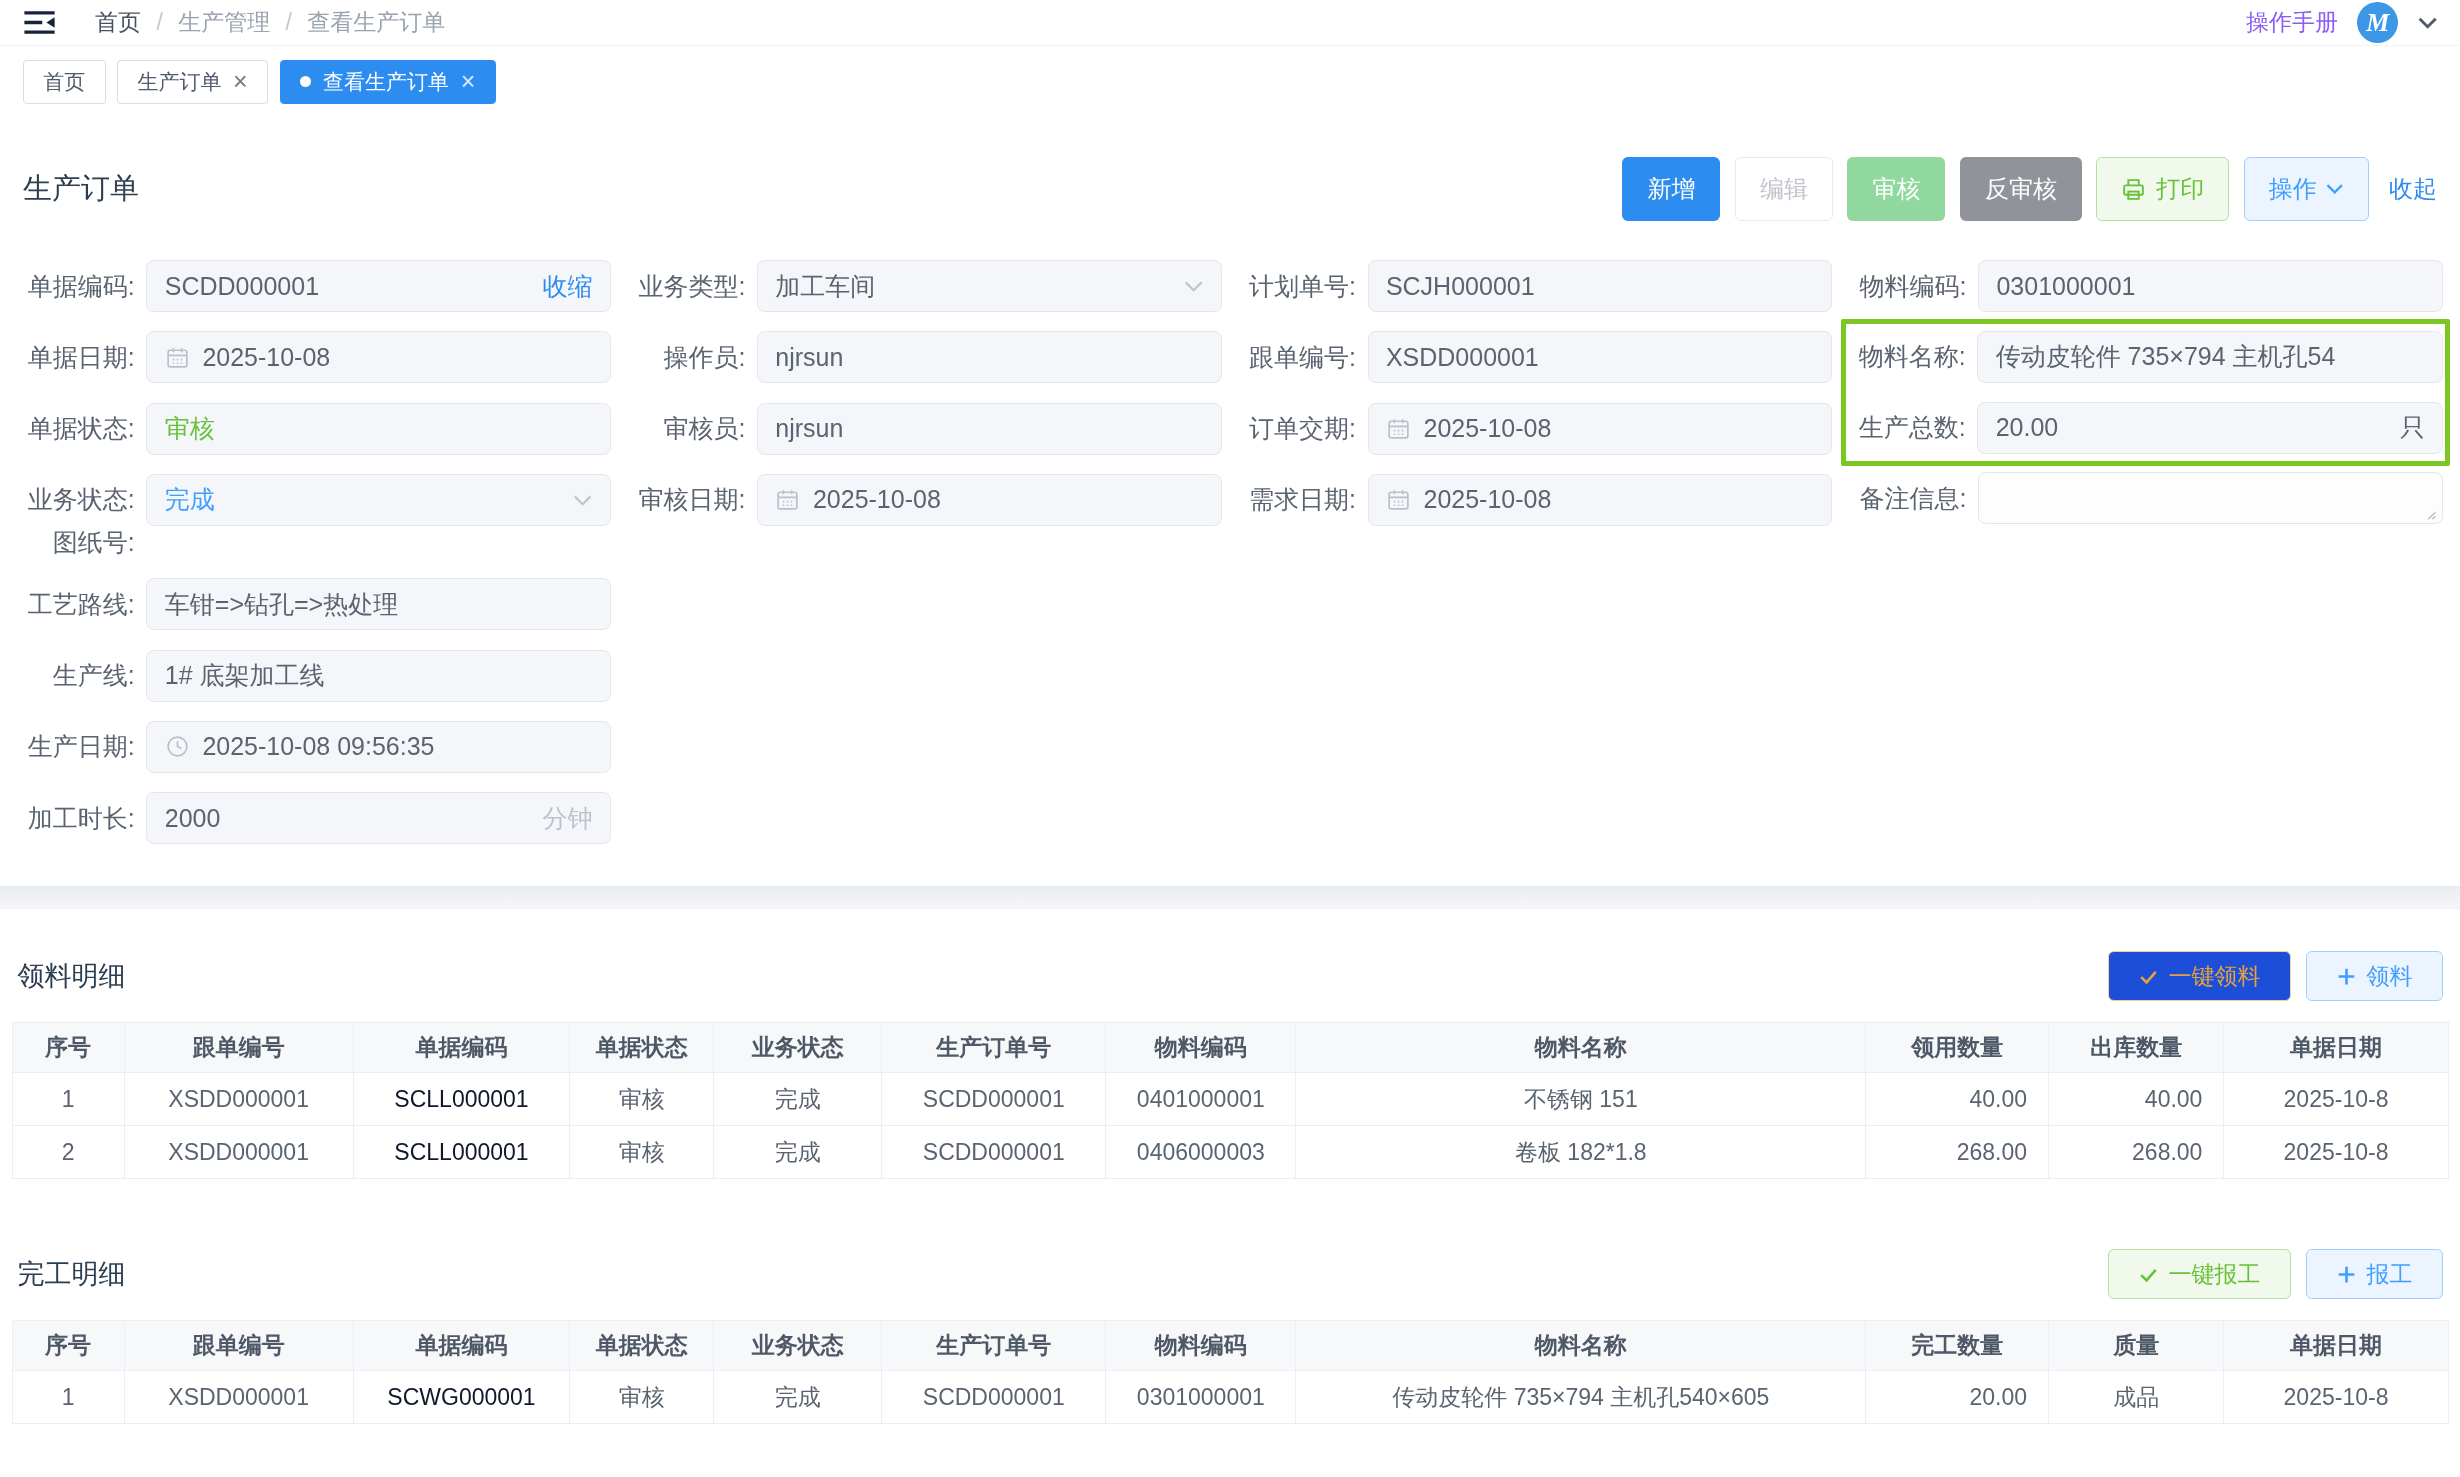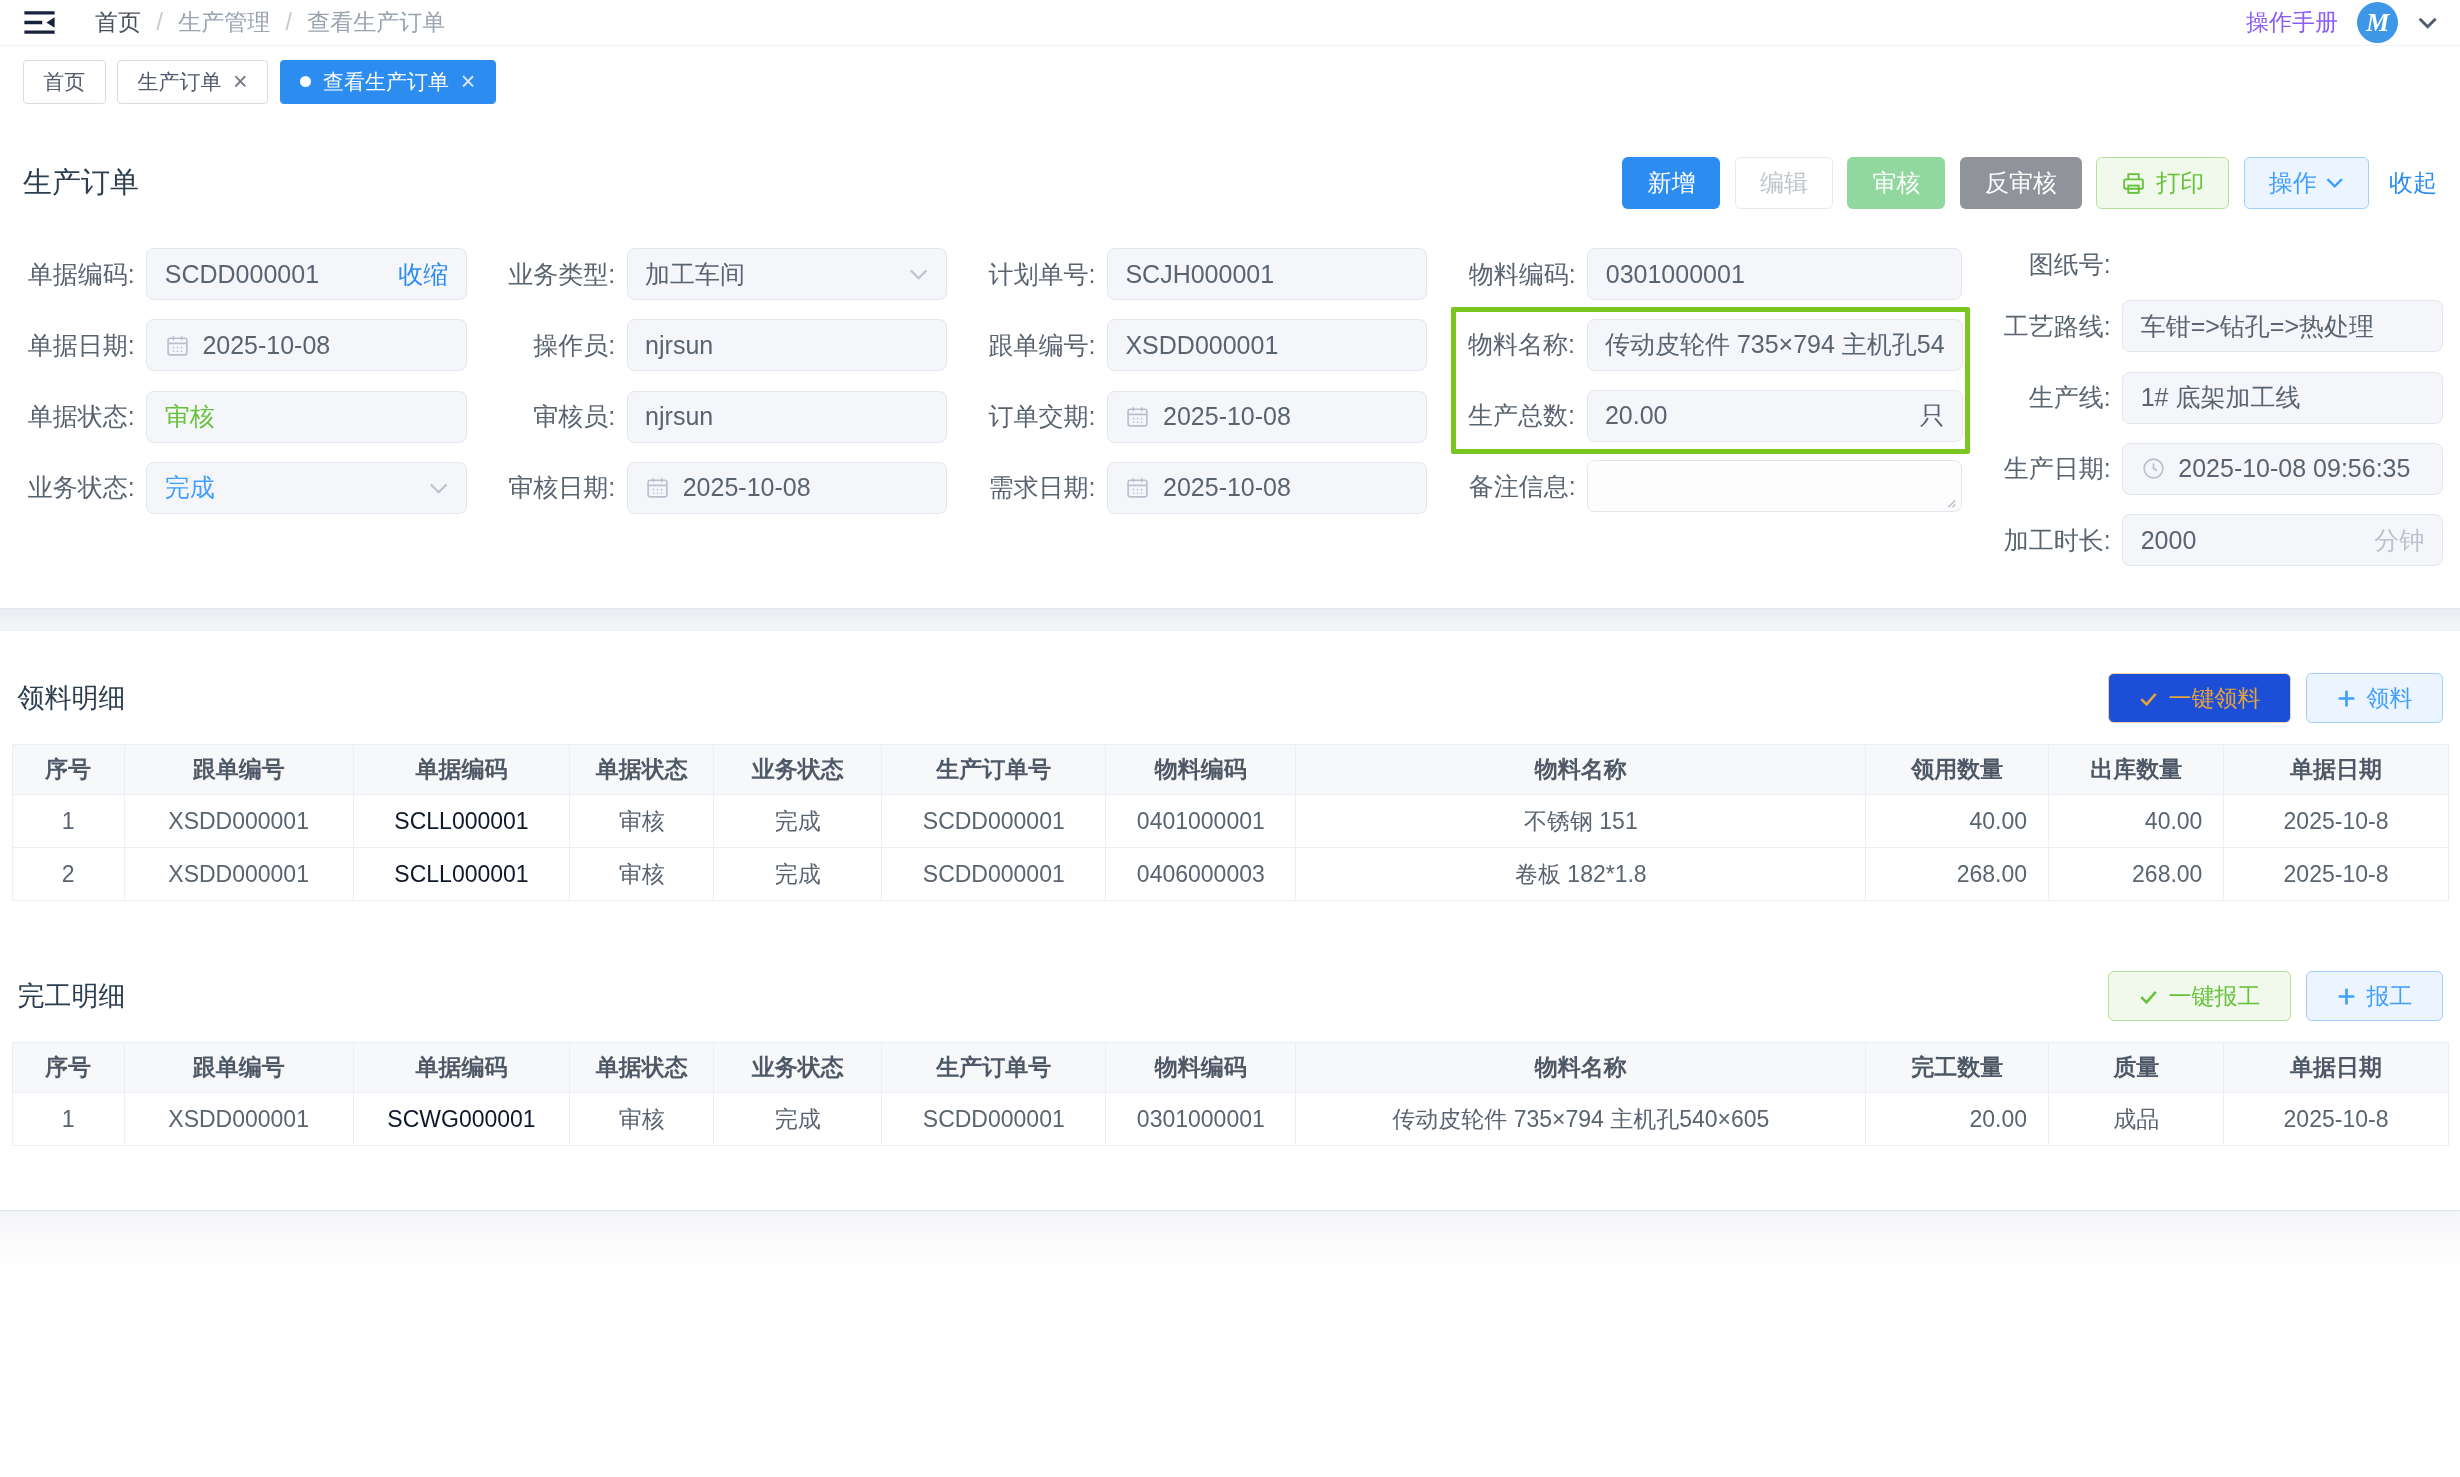--- a/index.html
+++ b/index.html
@@ -27,33 +27,33 @@
     background:#fff; color:#515a6e; font-size:21px; display:inline-flex; align-items:center;
     gap:11.6px; cursor:pointer; }
   .tab.active { background:#2d8cf0; border-color:#2d8cf0; color:#fff; }
   .tab .dot { width:11.6px; height:11.6px; border-radius:50%; background:#fff; display:inline-block; }
   .tab .close { font-size:25px; line-height:1; opacity:.8; cursor:pointer; }
 
   
   .page-header { display:flex; align-items:center; padding:0 23px; margin-top:42px; }
   .page-title { font-size:29px; color:#2c3e50; }
   .header-actions { margin-left:auto; display:flex; align-items:center; gap:14.5px; }
-  .btn { height:52px; padding:0 24px; border-radius:5.8px; font-size:24px; display:inline-flex;
+  .btn { height:64px; padding:0 24px; border-radius:5.8px; font-size:24px; display:inline-flex;
     align-items:center; gap:9.7px; border:1px solid transparent; cursor:pointer; background:#fff; white-space:nowrap; }
   .btn-primary { background:#2d8cf0; color:#fff; }
   .btn-disabled { border-color:#e6e9ef; color:#c0c4cc; }
   .btn-success-solid { background:#90d89d; color:#fff; }
   .btn-gray { background:#909399; color:#fff; }
   .btn-success-plain { background:#f0f9eb; border-color:#b3e19d; color:#67c23a; }
   .btn-primary-plain { background:#ecf5ff; border-color:#a0cfff; color:#409eff; }
   .btn-warning-plain { background:#1d4ed8; border-color:#f3d19e; color:#e6a23c; }
   .link-collapse { color:#2d8cf0; font-size:24px; cursor:pointer; margin-left:5.8px; }
 
   
-  .form-grid { display:grid; grid-template-columns:repeat(5,1fr); column-gap:31px;
+  .form-grid { display:grid; grid-template-columns:repeat(4,1fr); column-gap:17px;
     padding:0 17.4px; margin-top:39px; }
   .form-col { display:flex; flex-direction:column; gap:19.3px; }
   .form-row { display:flex; align-items:center; }
   .form-label { width:129px; min-width:129px; text-align:right; padding-right:11.6px;
     font-size:25px; color:#5a6470; }
   .field { flex:1; height:52px; background:#f4f6fa; border:1px solid #e2e6ee; border-radius:7.7px;
     display:flex; align-items:center; padding:0 17.4px; font-size:25px; color:#5a6470;
     position:relative; overflow:hidden; white-space:nowrap; }
   .field.white { background:#fdfdfe; }
   .action-link { margin-left:auto; color:#2d8cf0; cursor:pointer; }

